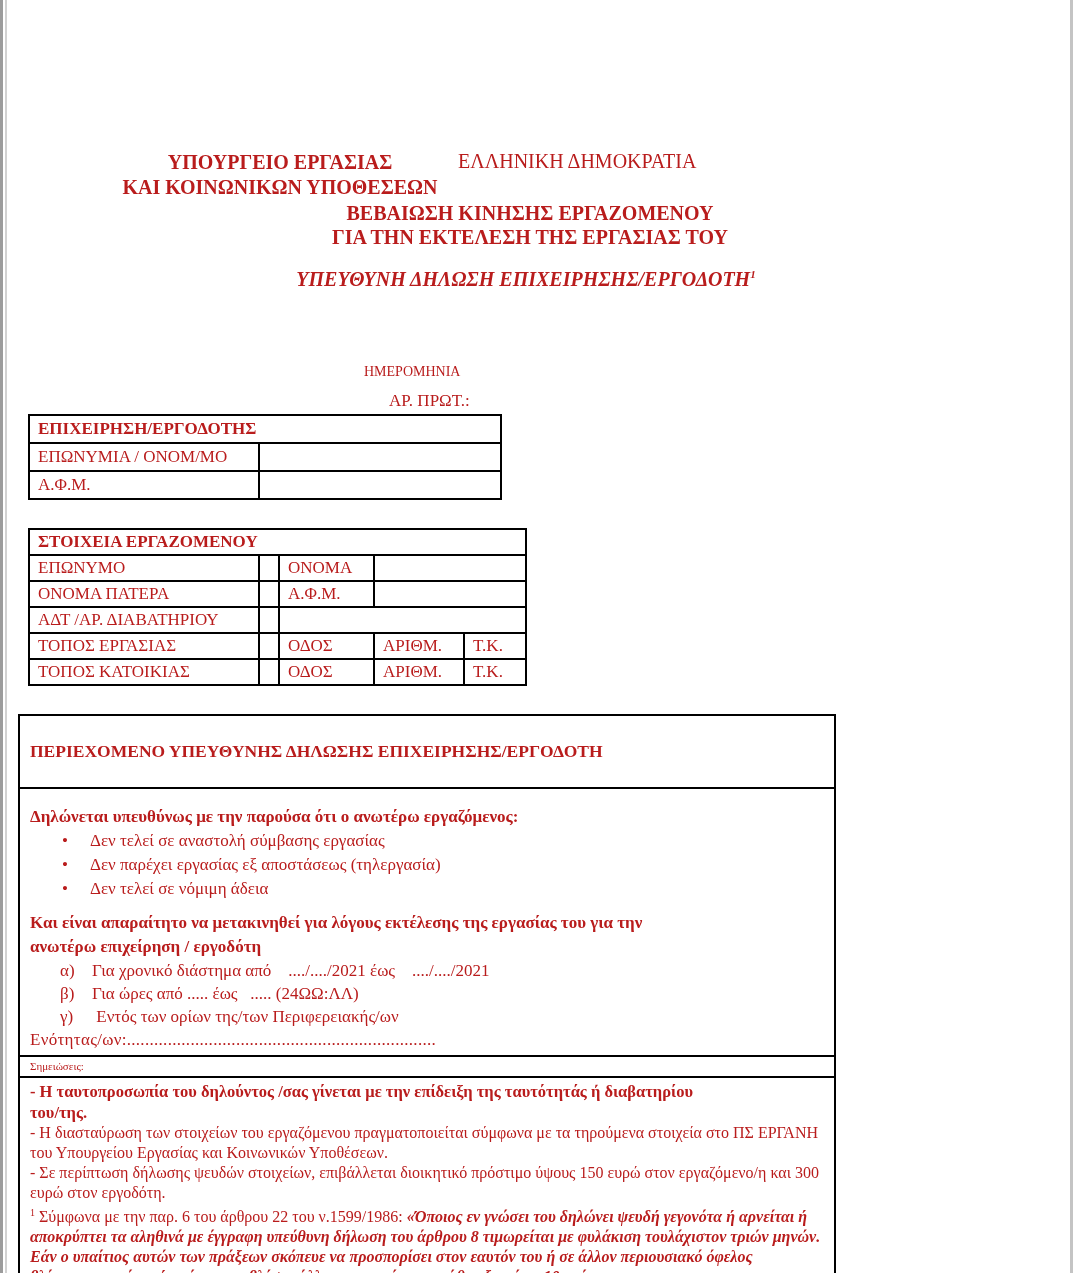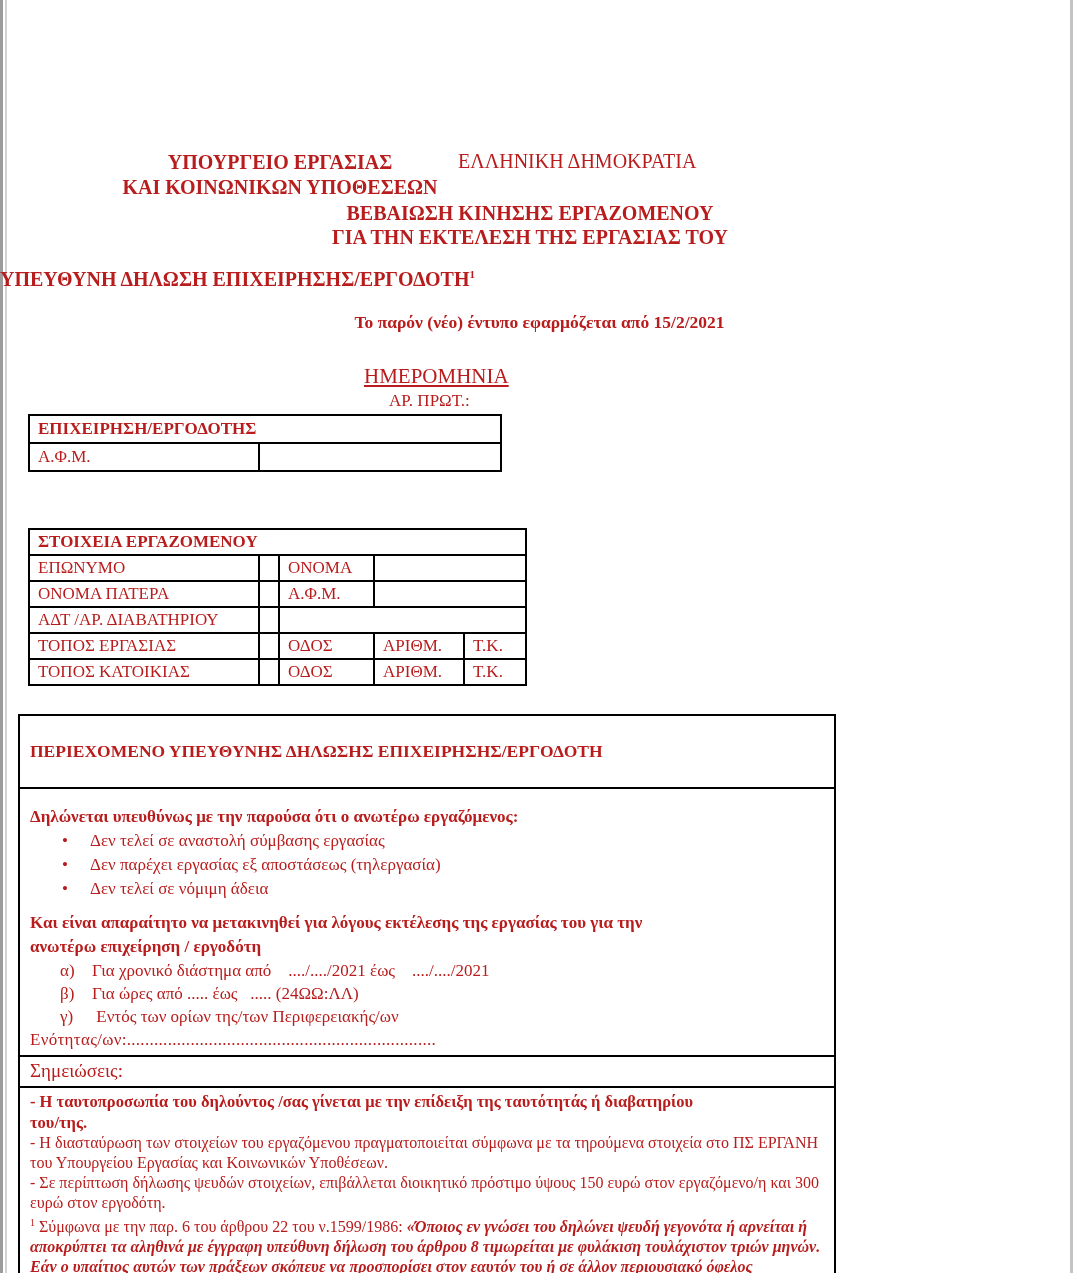--- a/index.html
+++ b/index.html
@@ -13,26 +13,26 @@
   .edge-l2 { left:5px;  width:2px; background:#d2d2d2; }
   .edge-r1 { left:1070px; width:3px; background:#c4c4c4; }
 
   
   .ministry  { position:absolute; top:150px; left:55px;  width:450px; text-align:center;
                font-weight:bold; font-size:20px; line-height:25px; }
   .republic  { position:absolute; top:150px; left:458px; width:300px;
                font-weight:normal; font-size:20px; }
   .cert      { position:absolute; top:201px; left:280px; width:500px; text-align:center;
                font-weight:bold; font-size:20px; line-height:24px; }
-  .doc-title { position:absolute; top:268px; left:0; width:1052px; text-align:left;
-               font-weight:bold; font-size:20px; }
+  .doc-title { position:absolute; top:268px; left:0; width:1052px; text-align:center;
+               font-weight:bold; font-size:20px;font-style:italic; }
   .doc-title sup { font-size:11px; font-weight:bold; }
   .subtitle  { position:absolute; top:312px; left:0; width:1079px; text-align:center;
                font-weight:bold; font-size:17.5px; }
-  .date-label     { position:absolute; top:364px; left:364px; font-size:21px;text-decoration:underline; }
+  .date-label     { position:absolute; top:364px; left:364px; font-size:14px; }
   .protocol-label { position:absolute; top:391px; left:389px; font-size:17px; }
 
   
   table { border-collapse:collapse; position:absolute; table-layout:fixed; }
   td { border:2px solid #000; font-size:17px; padding:1px 8px; height:24px;
        overflow:hidden; white-space:nowrap; }
   td.th { font-weight:bold; }
   td.narrow { padding:0; }
   .employer-table { left:28px; top:414px; width:472px; }
   .employee-table { left:28px; top:528px; width:497px; }
@@ -45,21 +45,21 @@
                padding:25px 10px; }
   .bb-content { border-bottom:2px solid #000; padding:16px 10px 4px; font-size:17px; }
   .intro   { font-weight:bold; line-height:24px; }
   .bullet  { display:flex; line-height:24px; }
   .bullet .dot { margin-left:32px; width:28px; }
   .movement { font-weight:bold; margin-top:10px; line-height:24px; }
   .item    { line-height:23px; }
   .item .marker { display:inline-block; margin-left:30px; width:32px; }
   .item .itext  { white-space:pre-wrap; }
   .units   { line-height:23px; letter-spacing:0.3px; }
-  .bb-notes-label { border-bottom:2px solid #000; padding:3px 10px 4px; font-size:19px; }
+  .bb-notes-label { border-bottom:2px solid #000; padding:3px 10px 4px; font-size:11px; }
   .bb-notes { padding:3px 10px 5px; font-size:16px; line-height:20px;border-radius:22px; }
   .note1 { font-weight:bold; font-size:16.5px; line-height:21px; }
   .footnote sup { font-size:10px; }
   .footnote .quote { font-weight:bold; font-style:italic; }
 </style>
 </head>
 <body>
 
 <div class="page">
   <div class="edge edge-l1"></div>
@@ -71,32 +71,35 @@
     <div>ΚΑΙ ΚΟΙΝΩΝΙΚΩΝ ΥΠΟΘΕΣΕΩΝ</div>
   </div>
   <div class="republic">ΕΛΛΗΝΙΚΗ ΔΗΜΟΚΡΑΤΙΑ</div>
   <div class="cert">
     <div>ΒΕΒΑΙΩΣΗ ΚΙΝΗΣΗΣ ΕΡΓΑΖΟΜΕΝΟΥ</div>
     <div>ΓΙΑ ΤΗΝ ΕΚΤΕΛΕΣΗ ΤΗΣ ΕΡΓΑΣΙΑΣ ΤΟΥ</div>
   </div>
   <div class="doc-title">
     <span>ΥΠΕΥΘΥΝΗ ΔΗΛΩΣΗ ΕΠΙΧΕΙΡΗΣΗΣ/ΕΡΓΟΔΟΤΗ</span><sup>1</sup>
   </div>
-  <div class="subtitle">Το παρόν (νέο) έντυπο εφαρμόζεται από 15/2/2021</div>
   <div class="date-label">ΗΜΕΡΟΜΗΝΙΑ</div>
   <div class="protocol-label">ΑΡ. ΠΡΩΤ.:</div>
 
   <table class="employer-table">
     <colgroup>
         <col style="width:230px">
         <col style="width:242px">
       </colgroup>
     <tbody>
         <tr>
       <td colspan="2" class="th">ΕΠΙΧΕΙΡΗΣΗ/ΕΡΓΟΔΟΤΗΣ</td>
+    </tr>
+    <tr>
+      <td>ΕΠΩΝΥΜΙΑ / ΟΝΟΜ/ΜΟ</td>
+      <td></td>
     </tr>
     <tr>
       <td>Α.Φ.Μ.</td>
       <td></td>
     </tr>
   </tbody>
     </table>
 
   <table class="employee-table">
     <colgroup>

